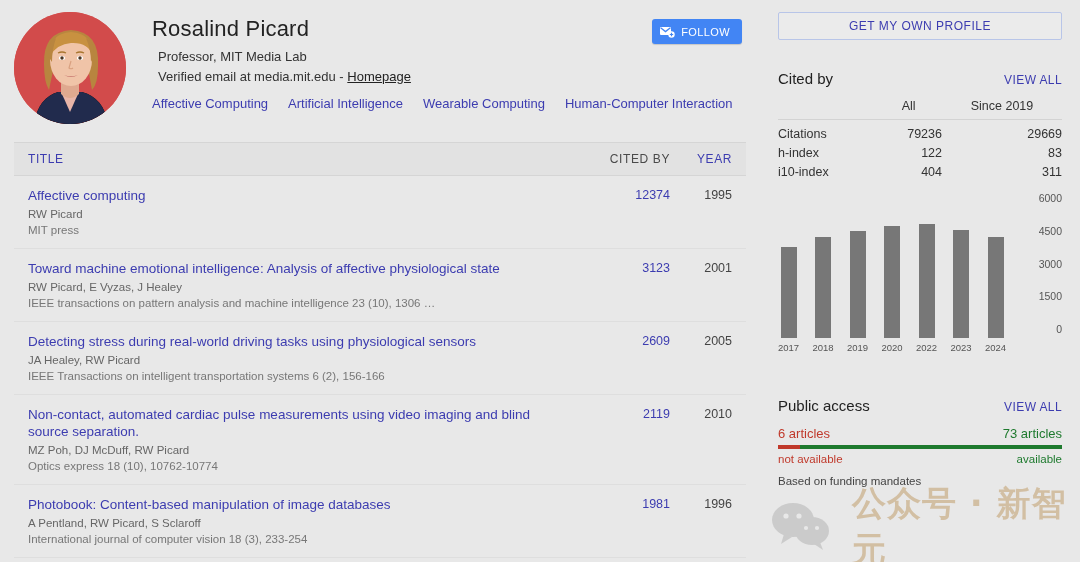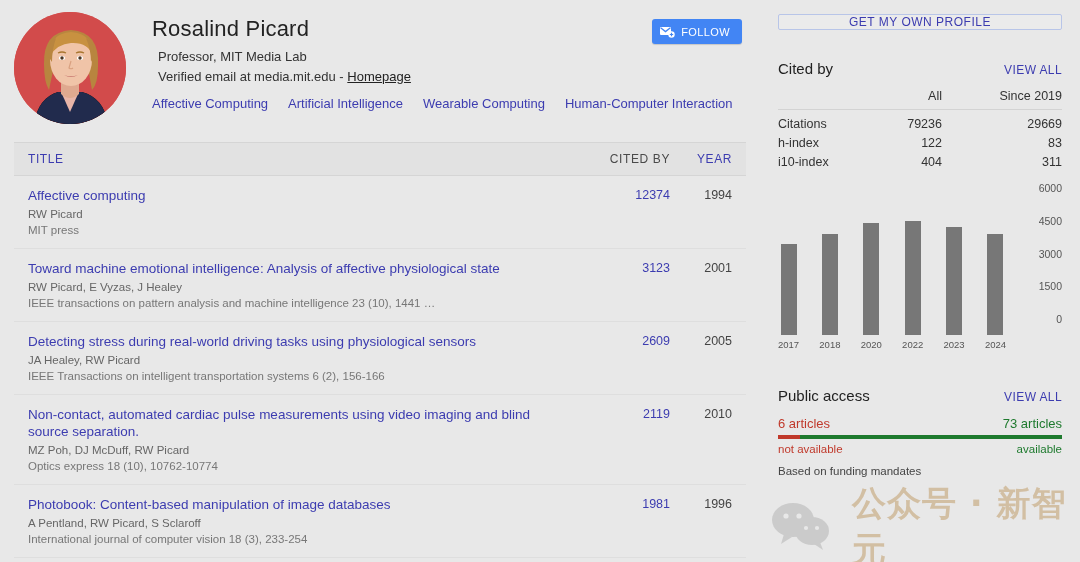--- a/index.html
+++ b/index.html
@@ -86,54 +86,54 @@
   .pub-cited { width: 92px; text-align: right; font-size: 12.5px; color: #3c3cb0; text-decoration: none; padding-top: 1px; }
   .pub-year  { width: 62px; text-align: right; font-size: 12.5px; color: #444; padding-top: 1px; }
 
   
   .right-col {
     width: 320px; flex: 0 0 320px;
     padding: 12px 18px 0 18px;
     position: relative;
   }
   .get-profile-btn {
-    width: 100%; height: 16px;
+    width: 100%; height: 28px;
     background: #ebebeb;
     border: 1px solid #b8c5e8;
     border-radius: 2px;
     color: #3c3cb0;
     font-size: 12px; letter-spacing: .5px;
     cursor: pointer;
     font-family: "Liberation Sans", sans-serif;
   }
 
   .panel-head {
     display: flex; align-items: baseline; justify-content: space-between;
     margin-top: 30px;
   }
   .panel-title { font-size: 15px; color: #222; }
   .view-all { font-size: 12px; color: #3c3cb0; text-decoration: none; letter-spacing: .4px; }
 
   .cite-table { width: 100%; border-collapse: collapse; margin-top: 12px; }
   .cite-table th {
     font-size: 12.5px; font-weight: 400; color: #333;
-    text-align: right; padding: 0 0 6px 0;
+    text-align: center; padding: 0 0 6px 0;
     border-bottom: 1px solid #d3d3d3;
   }
   .cite-table th.blank { border-bottom: 1px solid #d3d3d3; }
   .cite-table td {
     font-size: 12.5px; color: #333; padding: 3px 0 2px 0; text-align: right;
   }
   .cite-table td.label { text-align: left; }
   .cite-table tr:first-child td { padding-top: 7px; }
 
   
   .chart-wrap { position: relative; height: 160px; margin-top: 18px; }
   .chart-plot {
-    position: absolute; left: 0; top: 15px;
+    position: absolute; left: 0; top: 8px;
     width: 228px; height: 147px;
   }
   .bars {
     position: absolute; left: 0; bottom: 16px;
     width: 228px; height: 131px;
     display: flex; align-items: flex-end; justify-content: space-between;
   }
   .bar { width: 16px; background: #777; }
   .bar-label { font-size: 9.5px; color: #555; margin-top: 3px; position: absolute; bottom: 0; }
   .bar-slot { position: relative; height: 100%; width: 21px; display: flex; align-items: flex-end; justify-content: center; }
@@ -241,28 +241,28 @@
         <div class="col-year">YEAR</div>
       </div>
 
       <div class="pub-row">
         <div class="pub-main">
           <a class="pub-title" href="#">Affective computing</a>
           <div class="pub-authors">RW Picard</div>
           <div class="pub-venue">MIT press</div>
         </div>
         <a class="pub-cited" href="#">12374</a>
-        <div class="pub-year">1994</div>
+        <div class="pub-year">1995</div>
       </div>
 
       <div class="pub-row">
         <div class="pub-main">
           <a class="pub-title" href="#">Toward machine emotional intelligence: Analysis of affective physiological state</a>
           <div class="pub-authors">RW Picard, E Vyzas, J Healey</div>
-          <div class="pub-venue">IEEE transactions on pattern analysis and machine intelligence 23 (10), 1441 …</div>
+          <div class="pub-venue">IEEE transactions on pattern analysis and machine intelligence 23 (10), 1306 …</div>
         </div>
         <a class="pub-cited" href="#">3123</a>
         <div class="pub-year">2001</div>
       </div>
 
       <div class="pub-row">
         <div class="pub-main">
           <a class="pub-title" href="#">Detecting stress during real-world driving tasks using physiological sensors</a>
           <div class="pub-authors">JA Healey, RW Picard</div>
           <div class="pub-venue">IEEE Transactions on intelligent transportation systems 6 (2), 156-166</div>
@@ -342,20 +342,24 @@
         <div class="bars" id="bars">
             <div class="bar-slot">
               <div class="bar" title="2017: 4150" style="height: 90.6083px; background: rgb(119, 119, 119);"></div>
               <div class="bar-label" style="bottom: -15px;">2017</div>
             </div>
             <div class="bar-slot">
               <div class="bar" title="2018: 4630" style="height: 101.088px; background: rgb(119, 119, 119);"></div>
               <div class="bar-label" style="bottom: -15px;">2018</div>
             </div>
             <div class="bar-slot">
+              <div class="bar" title="2019: 4900" style="height: 106.983px; background: rgb(119, 119, 119);"></div>
+              <div class="bar-label" style="bottom: -15px;">2019</div>
+            </div>
+            <div class="bar-slot">
               <div class="bar" title="2020: 5120" style="height: 111.787px; background: rgb(119, 119, 119);"></div>
               <div class="bar-label" style="bottom: -15px;">2020</div>
             </div>
             <div class="bar-slot">
               <div class="bar" title="2022: 5200" style="height: 113.533px; background: rgb(119, 119, 119);"></div>
               <div class="bar-label" style="bottom: -15px;">2022</div>
             </div>
             <div class="bar-slot">
               <div class="bar" title="2023: 4940" style="height: 107.857px; background: rgb(119, 119, 119);"></div>
               <div class="bar-label" style="bottom: -15px;">2023</div>

